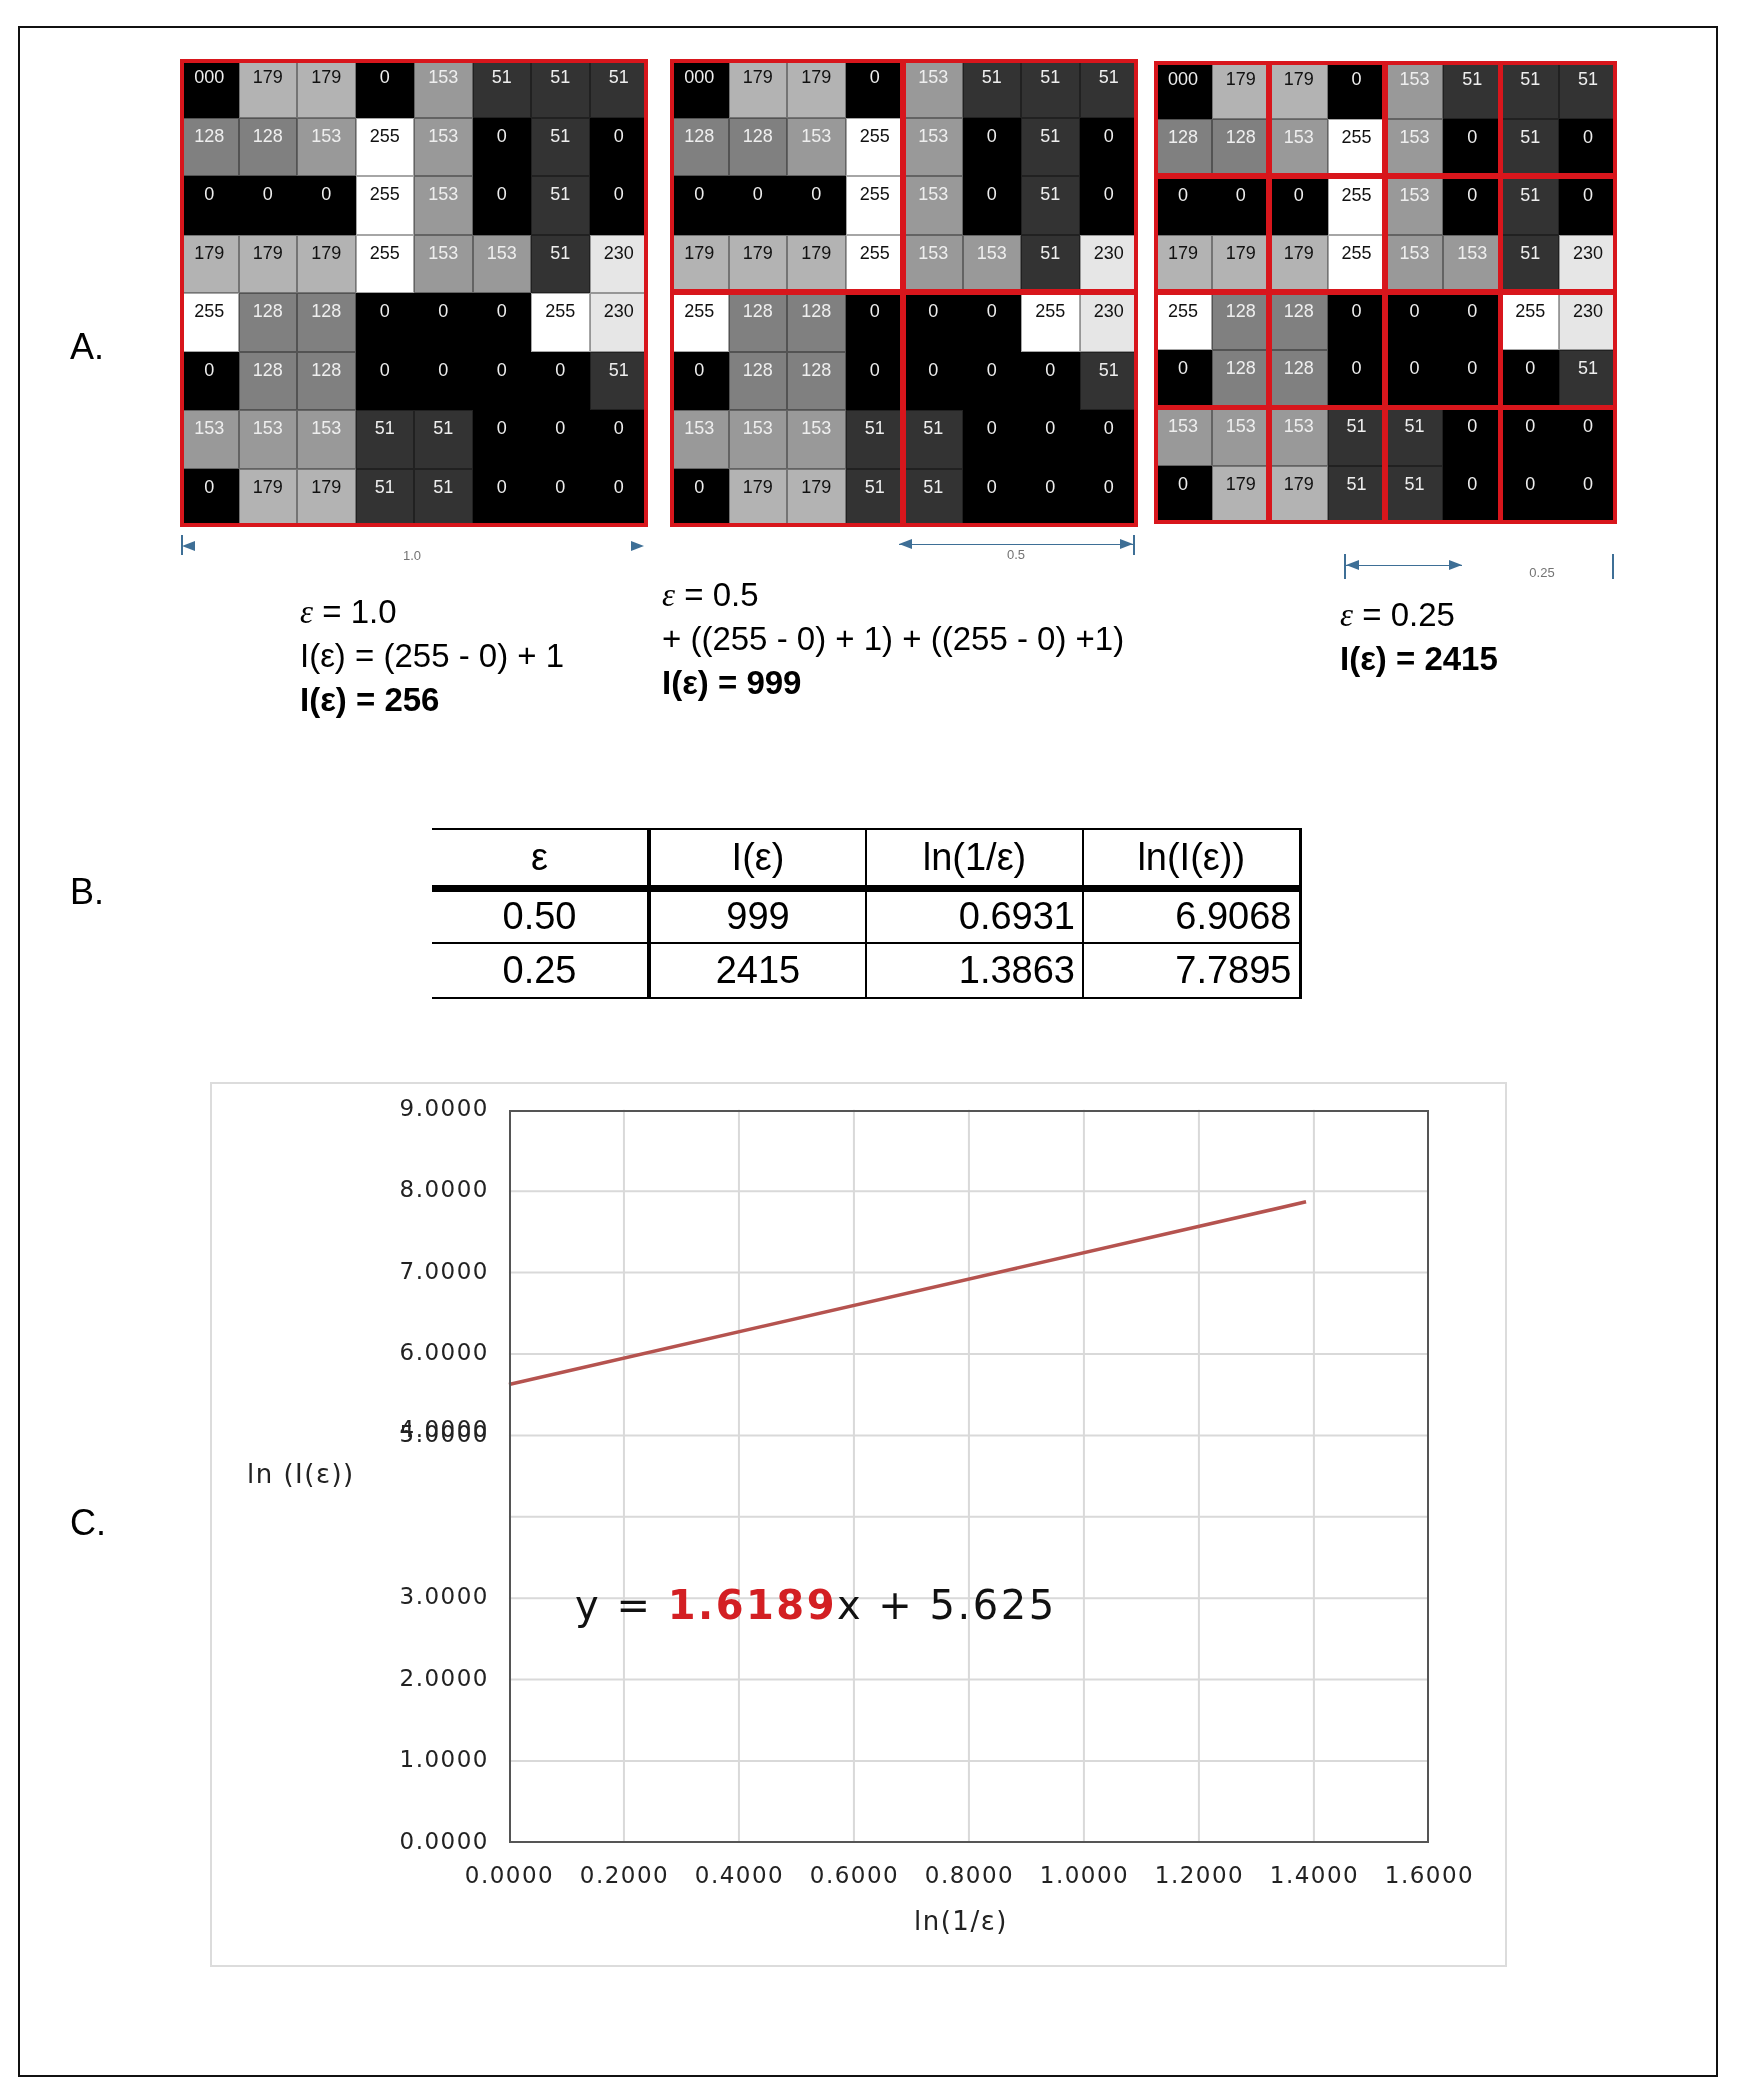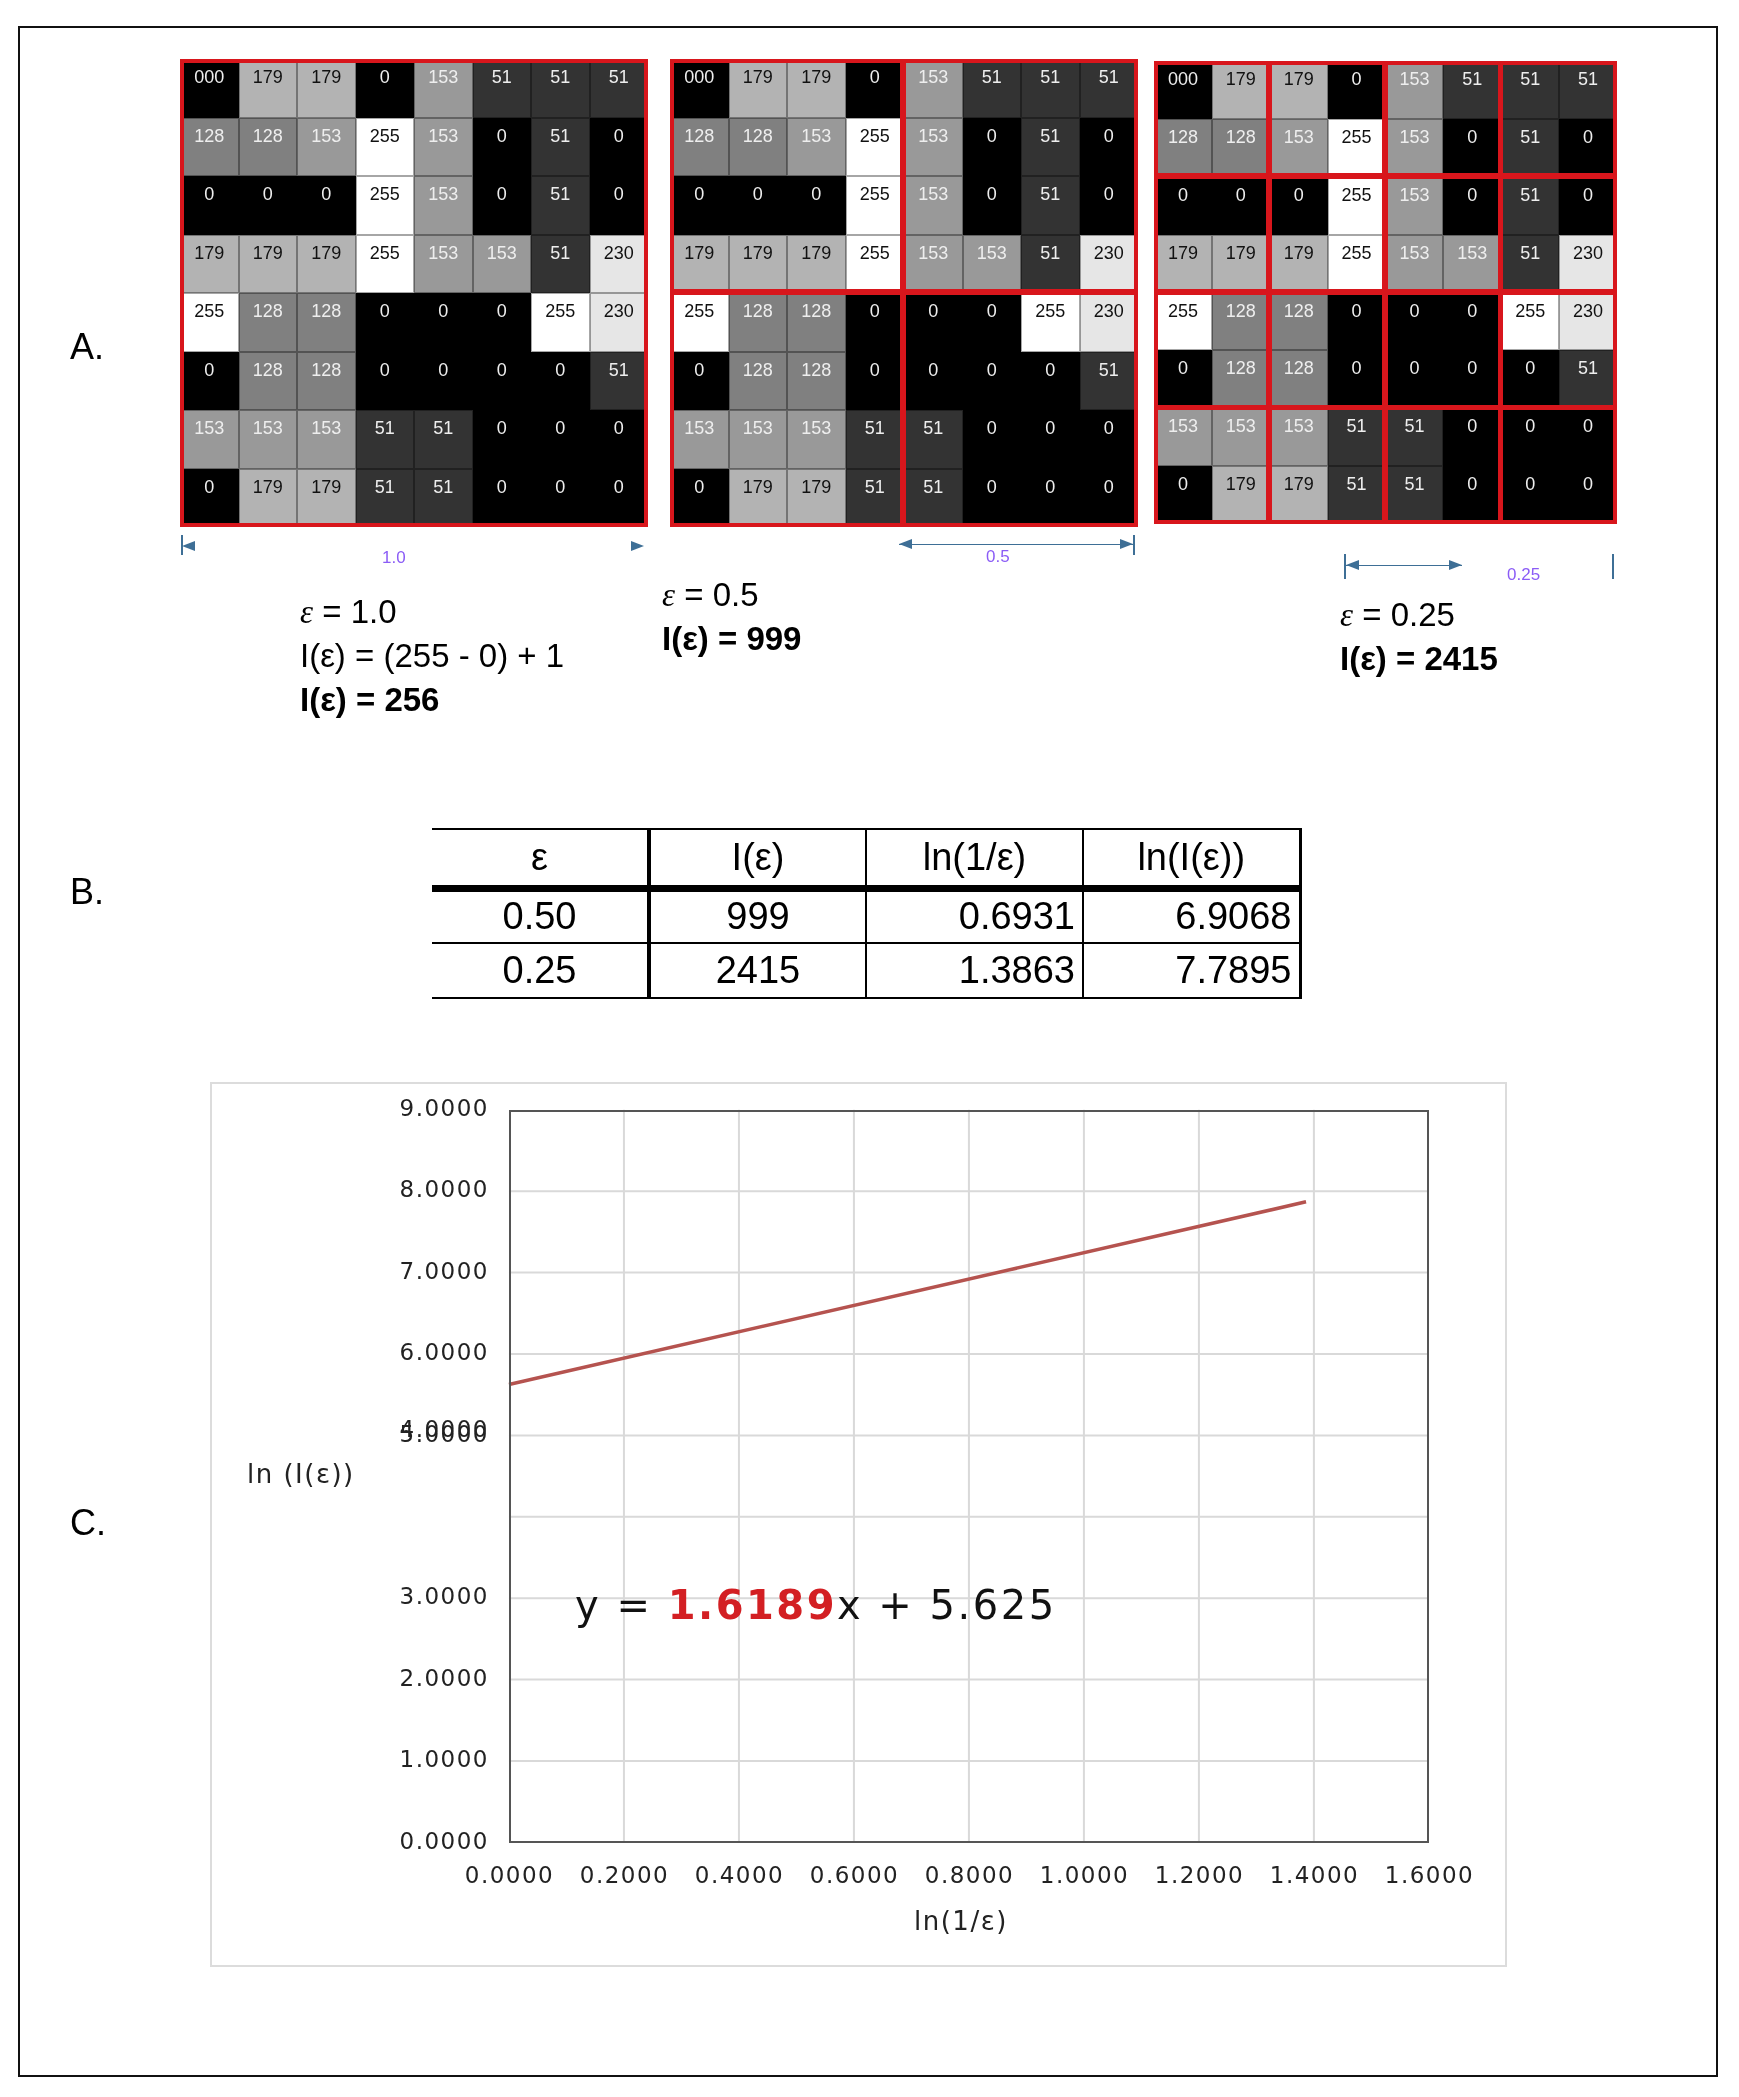--- a/index.html
+++ b/index.html
@@ -17,21 +17,21 @@
           font-family:"Liberation Sans", sans-serif; font-size:18px; }
   .cell span { position:absolute; top:7px; left:0; right:0; text-align:center; }
   .box { position:absolute; border:4px solid #d8161c; box-sizing:border-box; pointer-events:none; }
 
   .dim { position:absolute; height:1px; background:#3e6f96; }
   .dim::before, .dim::after { content:""; position:absolute; top:-5px; width:0; height:0;
          border-top:5.5px solid transparent; border-bottom:5.5px solid transparent; }
   .dim::before { left:0; border-right:13px solid #3e6f96; }
   .dim::after { right:0; border-left:13px solid #3e6f96; }
   .tick { position:absolute; width:1.5px; background:#3e6f96; }
-  .dim-label { position:absolute; font-size:17px; color:#8b5cf6; }
+  .dim-label { position:absolute; font-size:13px; color:#737373; text-align:center; }
 
   .formula { position:absolute; font-size:33px; line-height:44px; white-space:nowrap;
              font-family:"Liberation Sans", sans-serif; }
   .formula .eps { font-family:"Liberation Serif", serif; font-style:italic; }
   .formula .bold { font-weight:bold; }
 
   
   table.data { position:absolute; left:432px; top:828px; border-collapse:collapse;
                font-family:"Liberation Sans", sans-serif; font-size:38px; }
   table.data td, table.data th { width:217px; height:55px; border:2px solid #000; padding:0 7px;
@@ -688,20 +688,21 @@
 <div class="tick" style="left:1612px;top:554px;height:25px;"></div>
 <div class="dim-label" style="left:1507px;top:565px;width:70px;">0.25</div>
 
 <div class="formula" style="left:300px;top:590px;">
   <div><span class="eps">ε</span> <span>= 1.0</span></div>
   <div>I(ε) = (255 - 0) + 1</div>
   <div class="bold">I(ε) = 256</div>
 </div>
 <div class="formula" style="left:662px;top:573px;">
   <div><span class="eps">ε</span> <span>= 0.5</span></div>
+  <div>+ ((255 - 0) + 1) + ((255 - 0) +1)</div>
   <div class="bold">I(ε) = 999</div>
 </div>
 <div class="formula" style="left:1340px;top:593px;">
   <div><span class="eps">ε</span> <span>= 0.25</span></div>
   <div class="bold">I(ε) = 2415</div>
 </div>
 
 <table class="data">
   <thead>
     <tr>

